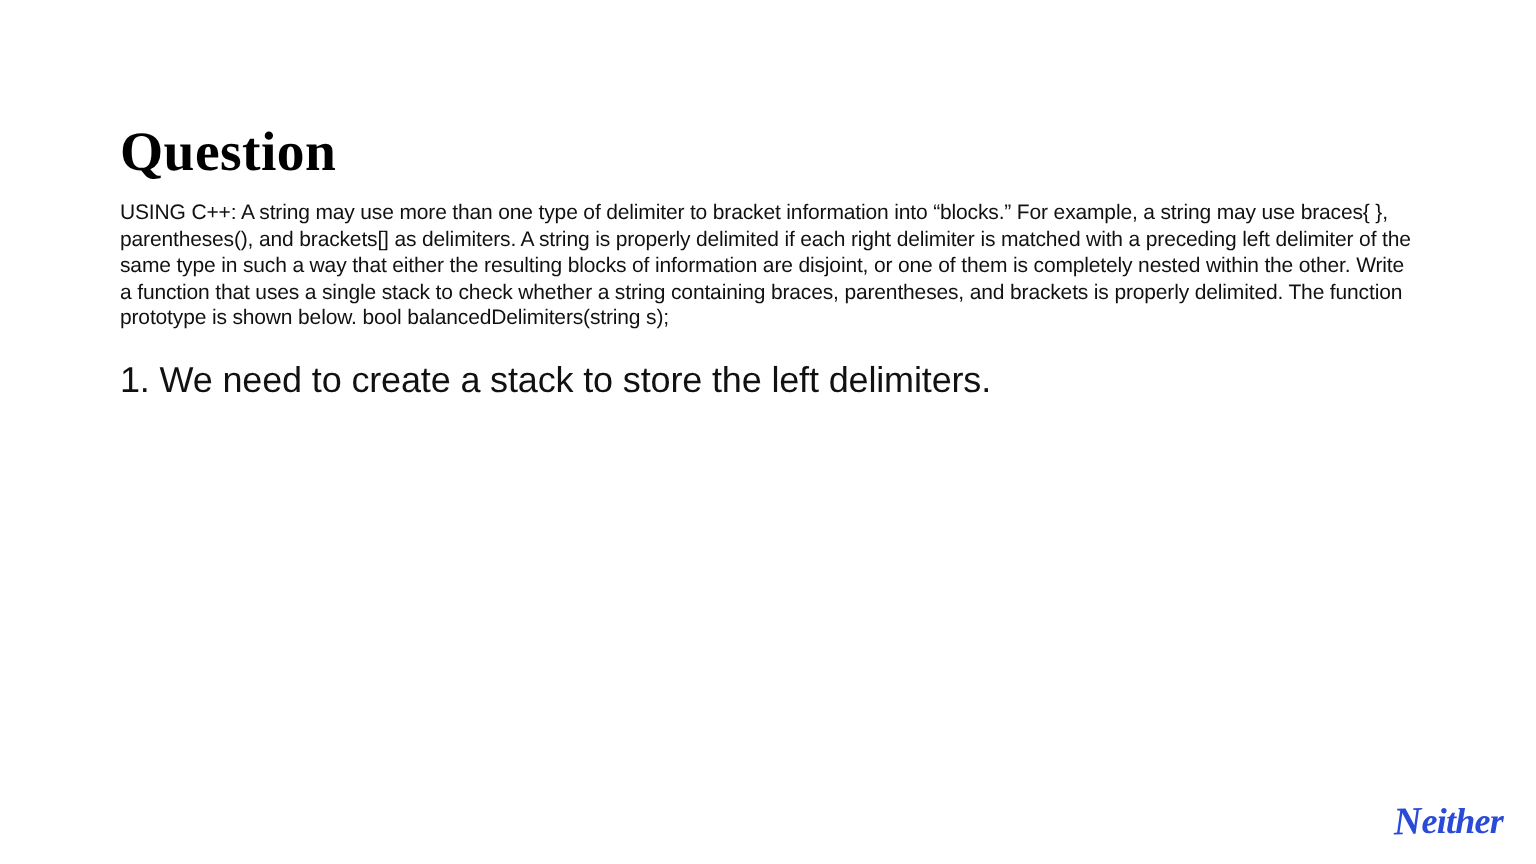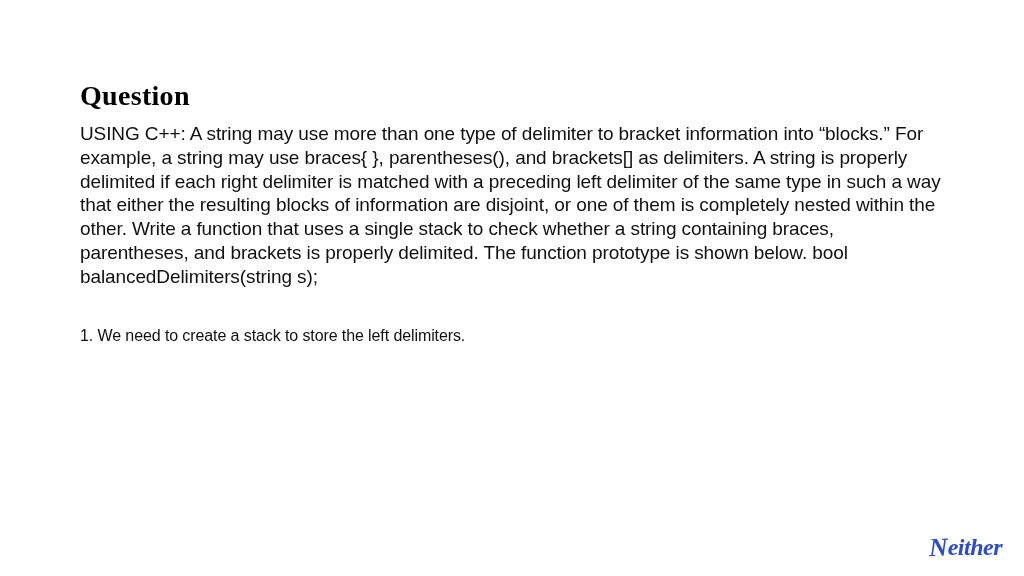--- a/index.html
+++ b/index.html
@@ -12,37 +12,37 @@
     height: 576px;
     background: #ffffff;
     font-family: -apple-system, BlinkMacSystemFont, "Segoe UI", Helvetica, Arial, sans-serif;
     position: relative;
     overflow: hidden;
   }
   .content {
     padding: 80px 80px 0 80px;
   }
   .heading {
-    font-size: 28px;
+    font-size: 37px;
     font-weight: 700;
     color: #000;
     font-family: Georgia, "Times New Roman", serif;
     margin-bottom: 10px;
     letter-spacing: 0.3px;
   }
   .body-text {
-    font-size: 19px;
+    font-size: 14px;
     line-height: 1.25;
     color: #111;
     font-weight: 400;
-    margin-bottom: 38px;
+    margin-bottom: 18px;
     letter-spacing: -0.1px;
   }
   .step-text {
-    font-size: 16px;
+    font-size: 24px;
     line-height: 1.25;
     color: #111;
     font-weight: 400;
     letter-spacing: -0.1px;
   }
   .brand {
     position: absolute;
     bottom: 14px;
     right: 22px;
     font-size: 24px;

